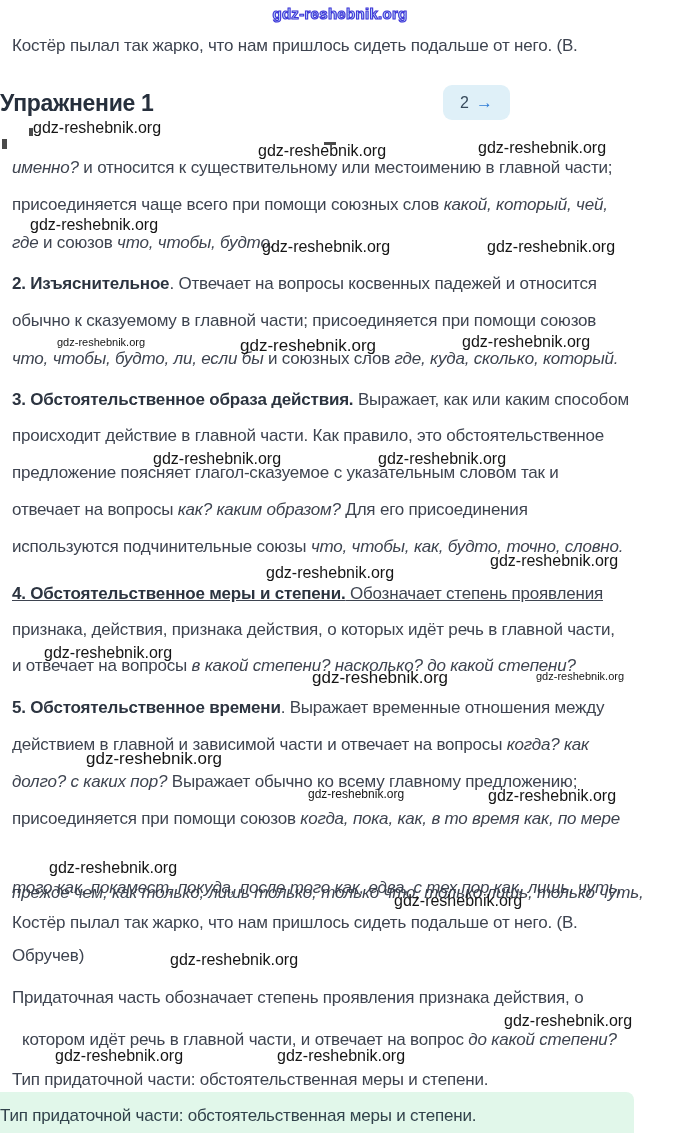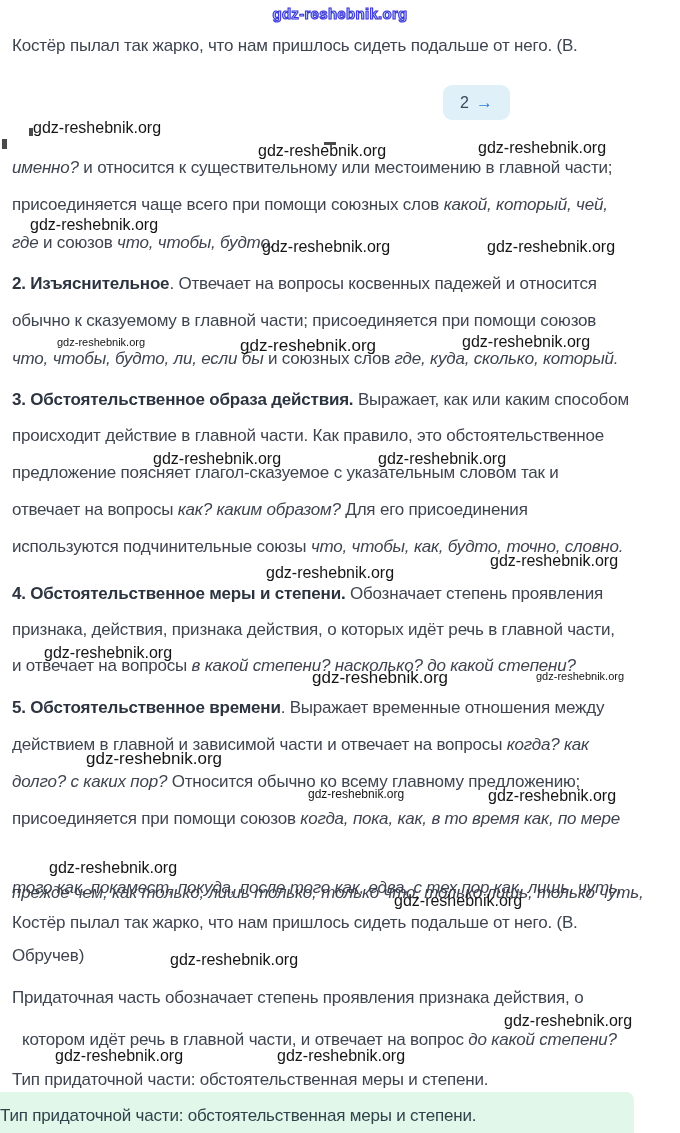--- a/index.html
+++ b/index.html
@@ -52,46 +52,47 @@
     font-size:17px;letter-spacing:-.2px;color:var(--answer-text,#31424b);white-space:nowrap;
   }
 </style>
 </head>
 <body>
 
 <div class="screen">
 
   <div class="top-wm">gdz-reshebnik.org</div>
 
+  <div class="header-title">Упражнение 1</div>
 
   <button class="btn btn-next">
     <span>2</span>
     <span class="arrow">→</span>
   </button>
 
 
   <div>
       <div class="tline" style="top: 36px;"><span class="seg-n">Костёр пылал так жарко, что нам пришлось сидеть подальше от него. (В.</span></div>
       <div class="tline" style="top: 158px;"><span class="seg-i">именно?</span><span class="seg-n"> и относится к существительному или местоимению в главной части;</span></div>
       <div class="tline" style="top: 195px;"><span class="seg-n">присоединяется чаще всего при помощи союзных слов </span><span class="seg-i">какой, который, чей,</span></div>
       <div class="tline" style="top: 233px;"><span class="seg-i">где</span><span class="seg-n"> и союзов </span><span class="seg-i">что, чтобы, будто.</span></div>
       <div class="tline" style="top: 274px;"><span class="seg-b">2. Изъяснительное</span><span class="seg-n">. Отвечает на вопросы косвенных падежей и относится</span></div>
       <div class="tline" style="top: 311px;"><span class="seg-n">обычно к сказуемому в главной части; присоединяется при помощи союзов</span></div>
       <div class="tline" style="top: 349px;"><span class="seg-i">что, чтобы, будто, ли, если бы</span><span class="seg-n"> и союзных слов </span><span class="seg-i">где, куда, сколько, который.</span></div>
       <div class="tline" style="top: 390px;"><span class="seg-b">3. Обстоятельственное образа действия.</span><span class="seg-n"> Выражает, как или каким способом</span></div>
       <div class="tline" style="top: 426px;"><span class="seg-n">происходит действие в главной части. Как правило, это обстоятельственное</span></div>
       <div class="tline" style="top: 463px;"><span class="seg-n">предложение поясняет глагол-сказуемое с указательным словом так и</span></div>
       <div class="tline" style="top: 500px;"><span class="seg-n">отвечает на вопросы </span><span class="seg-i">как? каким образом?</span><span class="seg-n"> Для его присоединения</span></div>
       <div class="tline" style="top: 537px;"><span class="seg-n">используются подчинительные союзы </span><span class="seg-i">что, чтобы, как, будто, точно, словно.</span></div>
-      <div class="tline" style="top: 584px;"><span class="seg-b">4. Обстоятельственное меры и степени.</span><span class="seg-n"> Обозначает степень проявления</span></div>
+      <div class="tline" style="top: 584px; text-decoration: underline;"><span class="seg-b">4. Обстоятельственное меры и степени.</span><span class="seg-n"> Обозначает степень проявления</span></div>
       <div class="tline" style="top: 620px;"><span class="seg-n">признака, действия, признака действия, о которых идёт речь в главной части,</span></div>
       <div class="tline" style="top: 656px;"><span class="seg-n">и отвечает на вопросы </span><span class="seg-i">в какой степени? насколько? до какой степени?</span></div>
       <div class="tline" style="top: 698px;"><span class="seg-b">5. Обстоятельственное времени</span><span class="seg-n">. Выражает временные отношения между</span></div>
       <div class="tline" style="top: 735px;"><span class="seg-n">действием в главной и зависимой части и отвечает на вопросы </span><span class="seg-i">когда? как</span></div>
-      <div class="tline" style="top: 772px;"><span class="seg-i">долго? с каких пор?</span><span class="seg-n"> Относится обычно ко всему главному предложению;</span></div>
+      <div class="tline" style="top: 772px;"><span class="seg-i">долго? с каких пор?</span><span class="seg-n"> Выражает обычно ко всему главному предложению;</span></div>
       <div class="tline" style="top: 809px;"><span class="seg-n">присоединяется при помощи союзов </span><span class="seg-i">когда, пока, как, в то время как, по мере</span></div>
       <div class="tline" style="top: 846px; margin-top: 32px;"><span class="seg-i">того как, покамест, покуда, после того как, едва, с тех пор как, лишь, чуть,</span></div>
       <div class="tline" style="top: 883px;"><span class="seg-i">прежде чем, как только, лишь только, только что, только лишь, только чуть,</span></div>
       <div class="tline" style="top: 913px;"><span class="seg-n">Костёр пылал так жарко, что нам пришлось сидеть подальше от него. (В.</span></div>
       <div class="tline" style="top: 946px;"><span class="seg-n">Обручев)</span></div>
       <div class="tline" style="top: 988px;"><span class="seg-n">Придаточная часть обозначает степень проявления признака действия, о</span></div>
       <div class="tline" style="top: 1030px; margin-left: 10px;"><span class="seg-n">котором идёт речь в главной части, и отвечает на вопрос </span><span class="seg-i">до какой степени?</span></div>
       <div class="tline" style="top: 1070px;"><span class="seg-n">Тип придаточной части: обстоятельственная меры и степени.</span></div>
       <div class="wm" style="left: 33px; top: 119px; font-size: 16px;">gdz-reshebnik.org</div>
       <div class="wm" style="left: 258px; top: 142px; font-size: 16px;">gdz-reshebnik.org</div>

